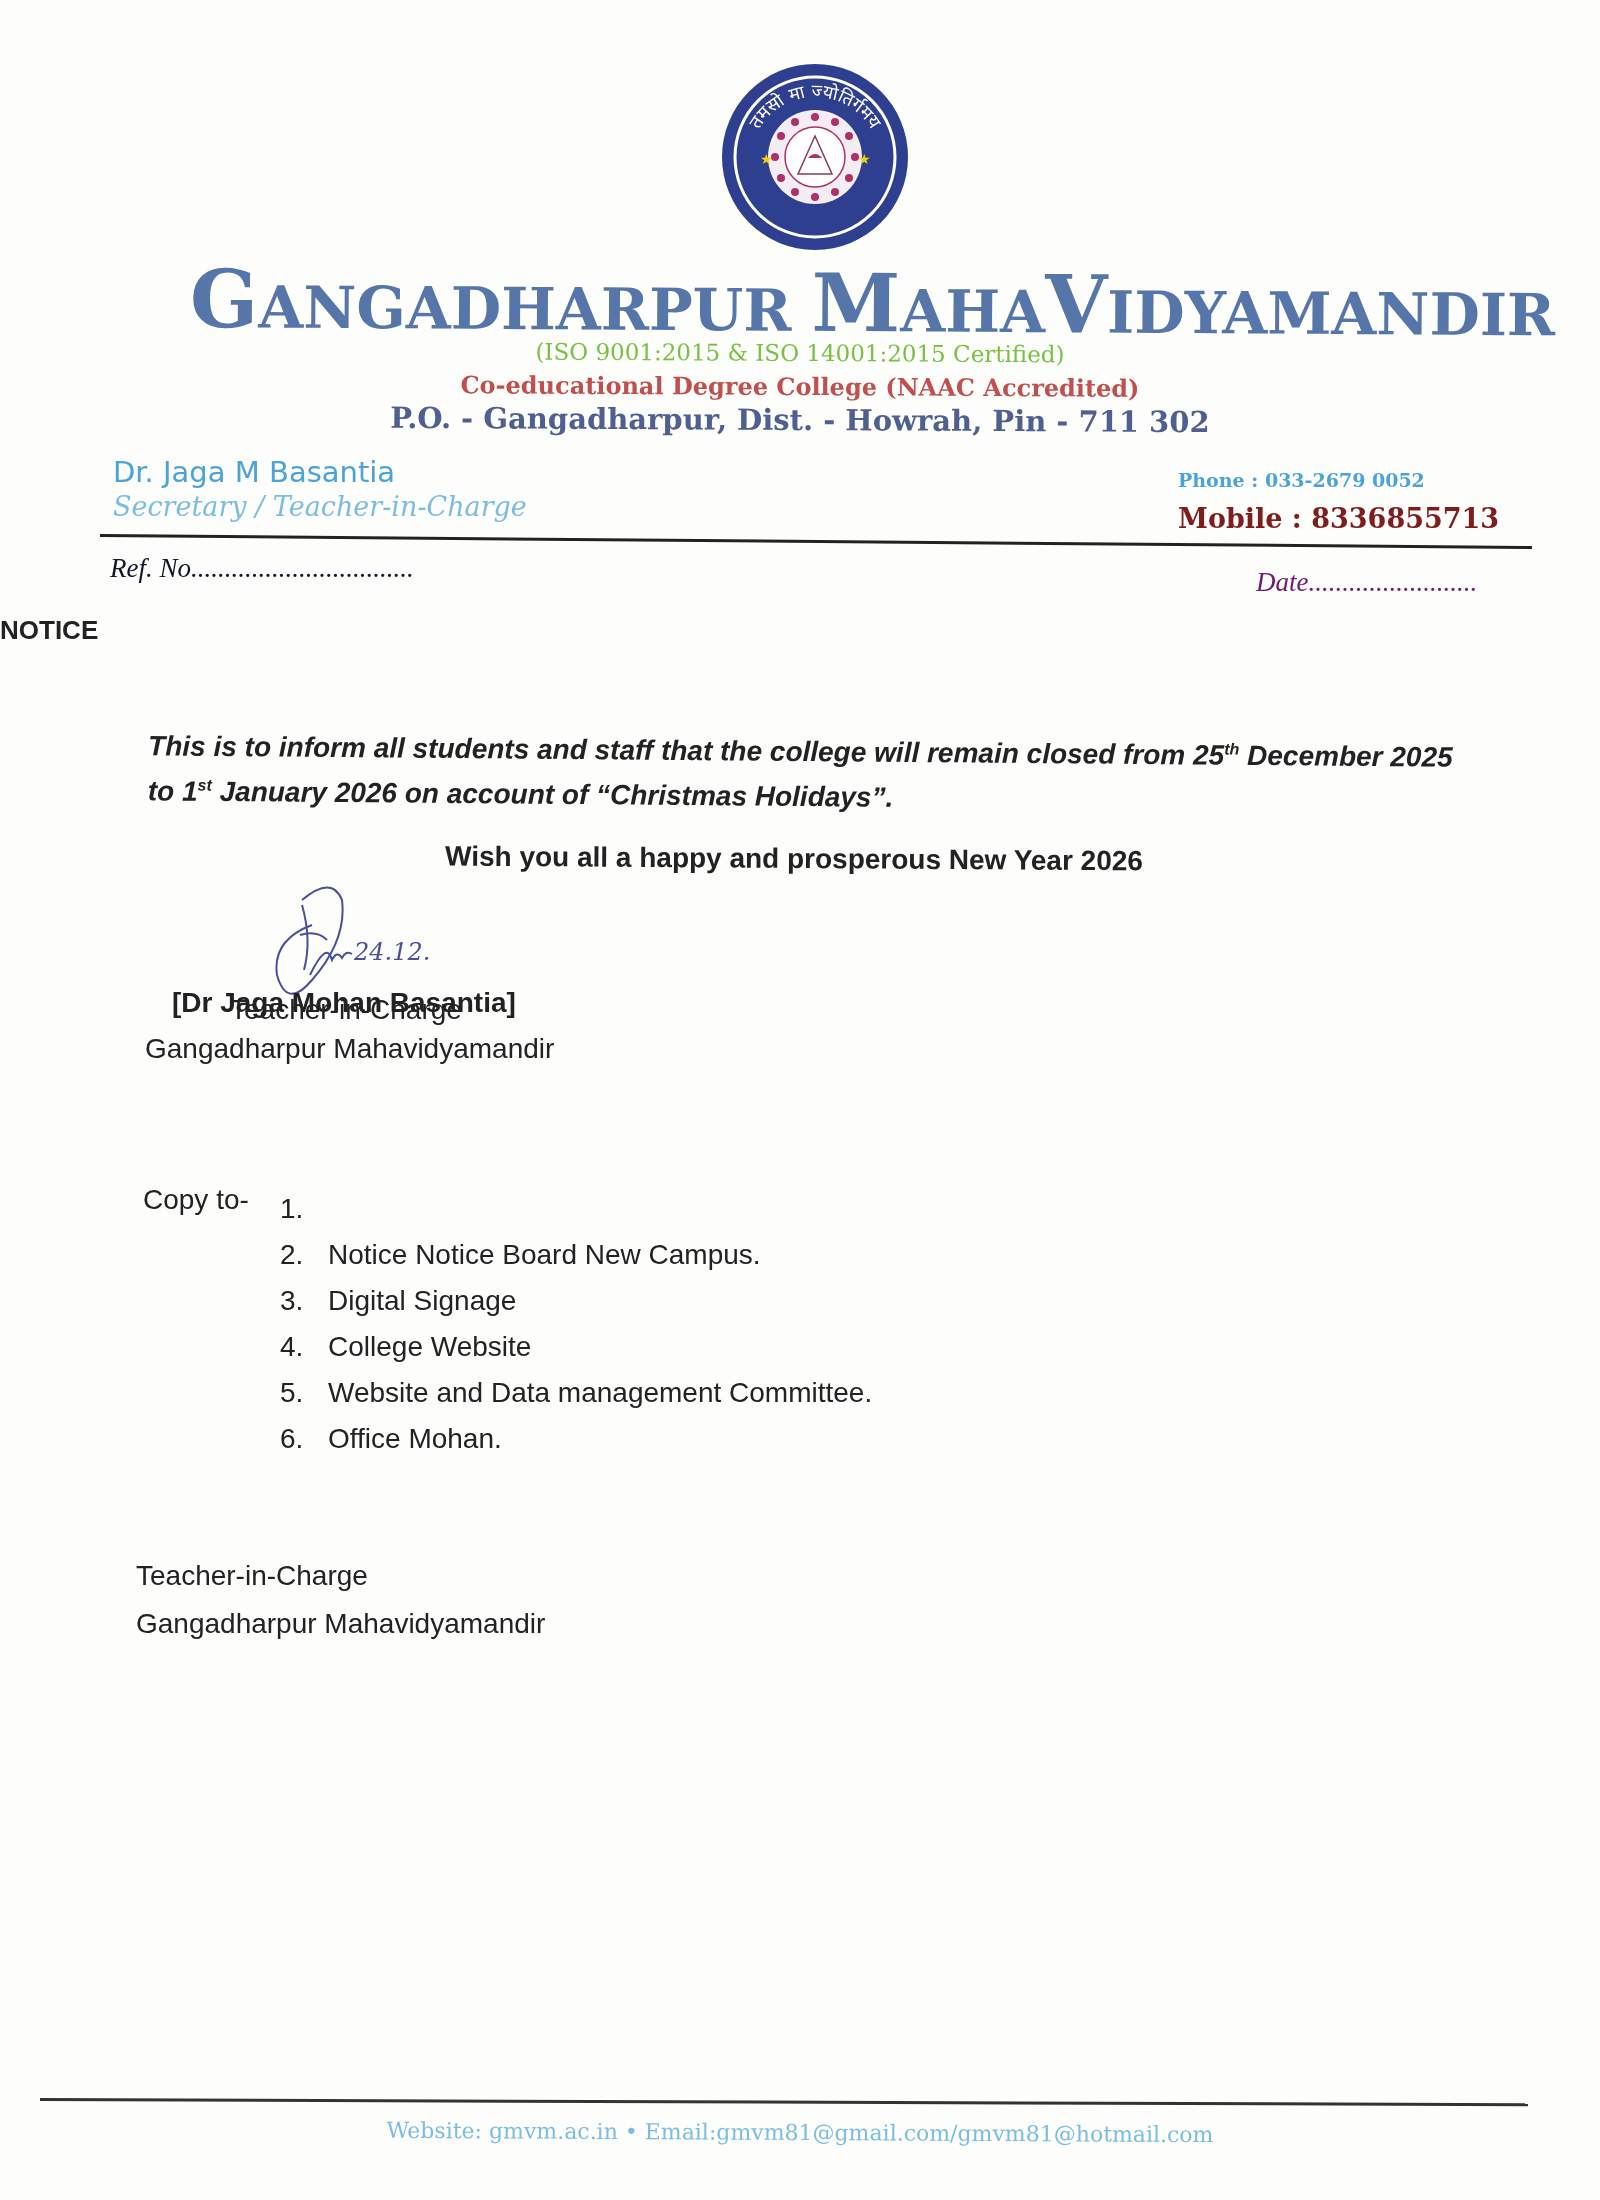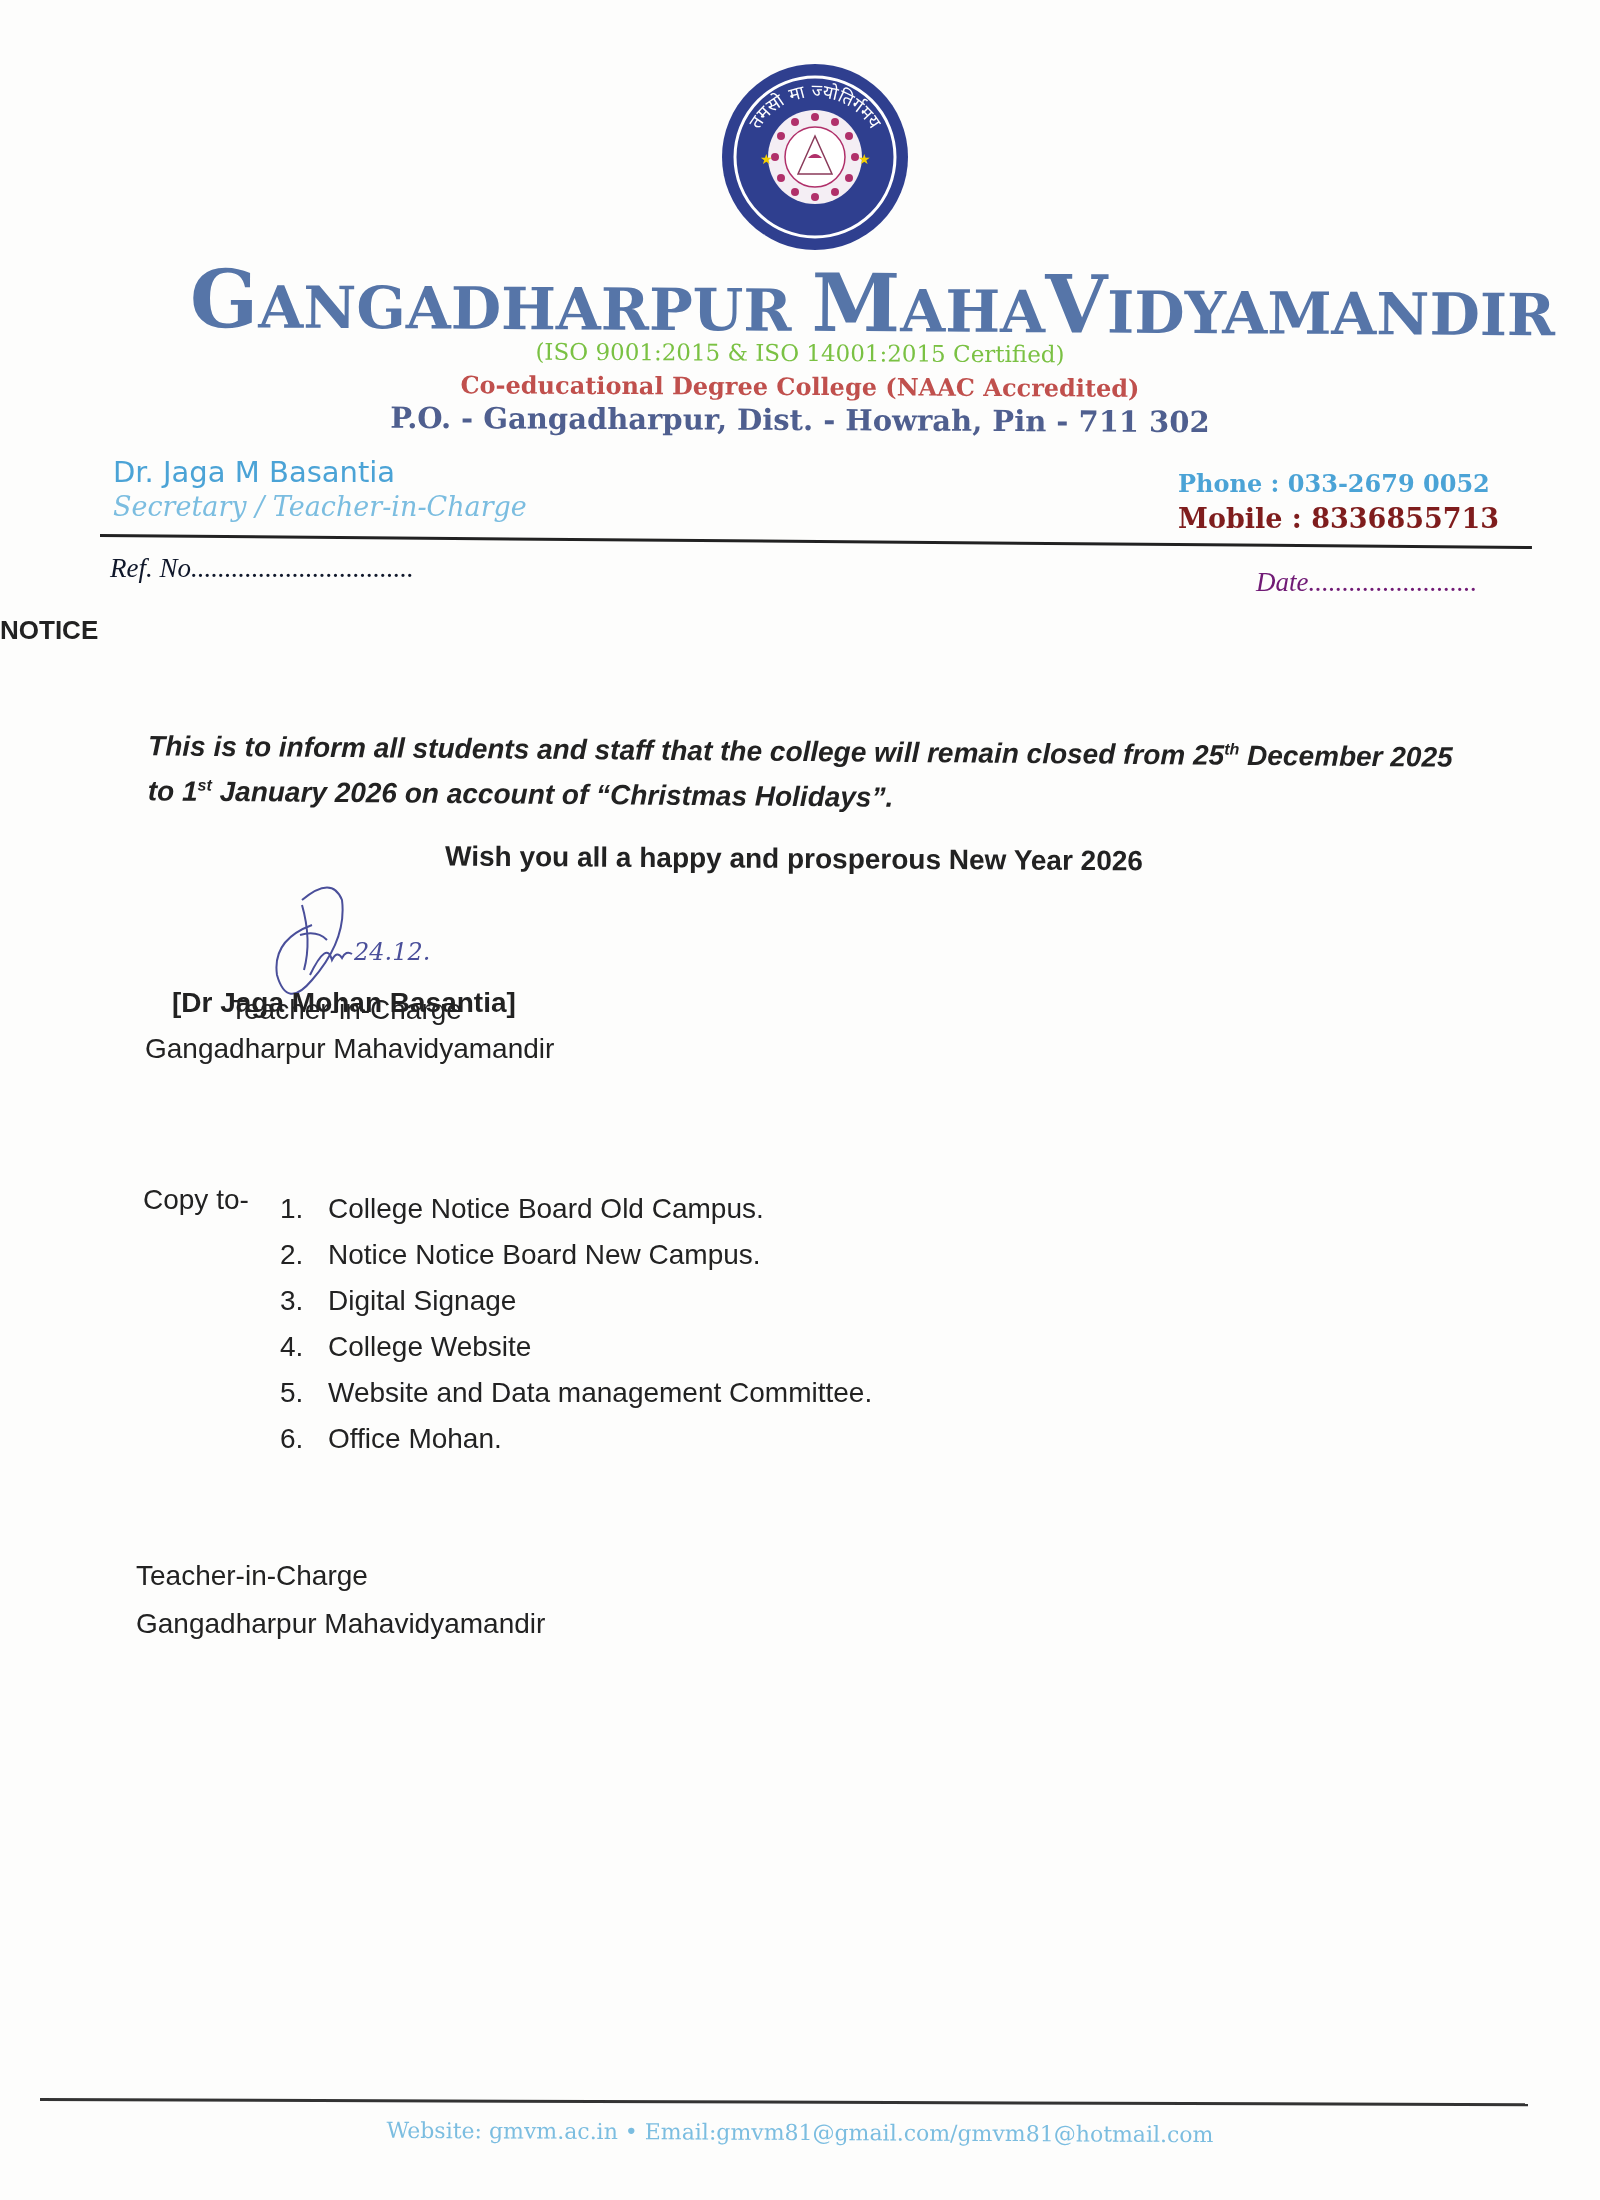--- a/index.html
+++ b/index.html
@@ -8,21 +8,21 @@
   .abs { position:absolute; }
   .logo { left:720px; top:62px; width:190px; height:190px; }
   .title { left:190px; top:252px; width:1250px; font-family:"DejaVu Serif", serif; font-weight:bold;
            color:#5675a8; font-size:58px; letter-spacing:0px; white-space:nowrap; transform:rotate(0.35deg); transform-origin:left; }
   .title .big { font-size:80px; }
   .iso { left:0; width:1600px; text-align:center; top:340px; font-family:"DejaVu Serif", serif; color:#7ac143; font-size:23px; transform:rotate(0.3deg); }
   .coed { left:0; width:1600px; text-align:center; top:372px; font-family:"DejaVu Serif", serif; color:#c0504d; font-size:24px; font-weight:bold; transform:rotate(0.3deg); }
   .addr { left:0; width:1600px; text-align:center; top:403px; font-family:"DejaVu Serif", serif; color:#4f5f8f; font-size:29px; font-weight:bold; transform:rotate(0.3deg); }
   .sec-name { left:113px; top:455px; color:#4ba3d6; font-size:29px; font-family:"DejaVu Sans", sans-serif; }
   .sec-title { left:113px; top:491px; color:#7bbde0; font-size:27px; font-style:italic; font-family:"DejaVu Serif", serif; }
-  .phone { left:1178px; top:469px; color:#4ba3d6; font-size:24px; font-weight:bold; font-family:"DejaVu Serif", serif; }
+  .phone { left:1178px; top:469px; color:#4ba3d6; font-size:19px; font-weight:bold; font-family:"DejaVu Serif", serif; }
   .mobile { left:1178px; top:503px; color:#7f1d1d; font-size:27px; font-weight:bold; font-family:"DejaVu Serif", serif; }
   .rule-top { left:100px; top:534px; width:1432px; height:3px; background:#222; transform:rotate(0.48deg); transform-origin:left; }
   .ref { left:110px; top:553px; font-family:"Liberation Serif", serif; font-style:italic; font-size:27px; color:#0f172a; }
   .date { left:1256px; top:567px; font-family:"Liberation Serif", serif; font-style:italic; font-size:27px; color:#701a75; }
   .notice { left:0; width:1588px; top:615px; font-weight:bold; font-size:26px; color:#222; }
   .body-para { left:148px; top:720px; width:1310px; font-size:28px; font-weight:bold; font-style:italic; line-height:39px; color:#222; transform:rotate(0.5deg); transform-origin:left; }
   .body-para sup { font-size:16px; }
   .wish { left:0; width:1588px; text-align:center; top:843px; font-size:28px; font-weight:bold; color:#222; transform:rotate(0.4deg); }
   .signature { left:272px; top:880px; width:200px; height:130px; }
   .sig-name { left:172px; top:955px; font-size:28px; font-weight:bold; color:#222;margin-top:32px; }
@@ -103,21 +103,20 @@
 </svg>
 
 <div class="abs sig-name">[Dr Jaga Mohan Basantia]</div>
 <div class="abs sig-role">Teacher-in-Charge</div>
 <div class="abs sig-org">Gangadharpur Mahavidyamandir</div>
 
 <div class="abs copy-to">Copy to-</div>
 <ul class="abs copy-list">
   <li>
       <span class="num">1.</span>
-      <span>College Notice Board Old Campus.</span>
     </li>
   <li>
       <span class="num">2.</span>
       <span>Notice Notice Board New Campus.</span>
     </li>
   <li>
       <span class="num">3.</span>
       <span>Digital Signage</span>
     </li>
   <li>

